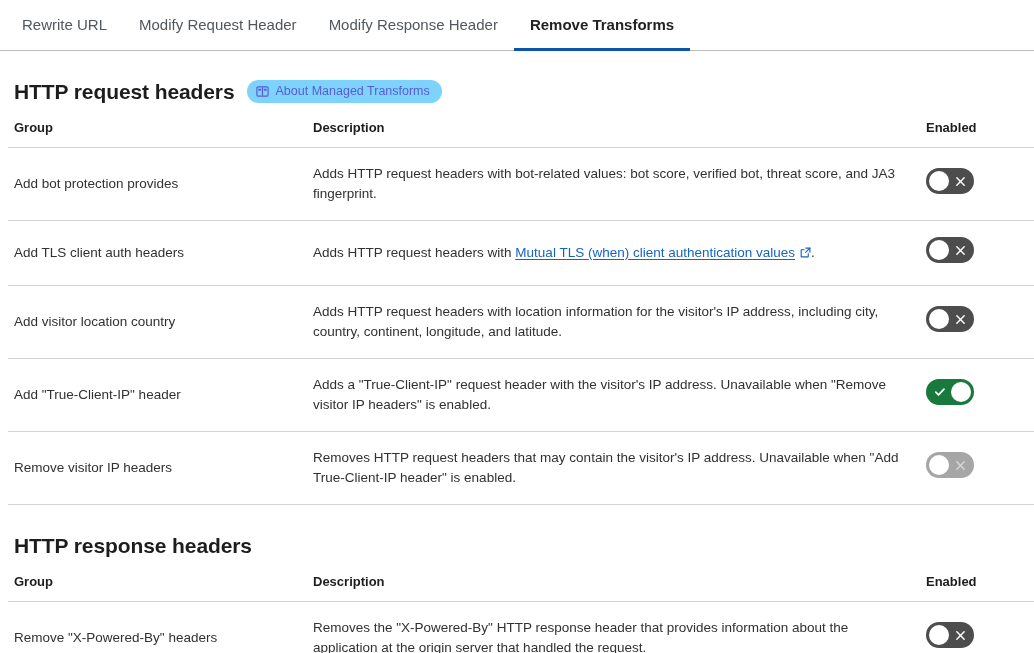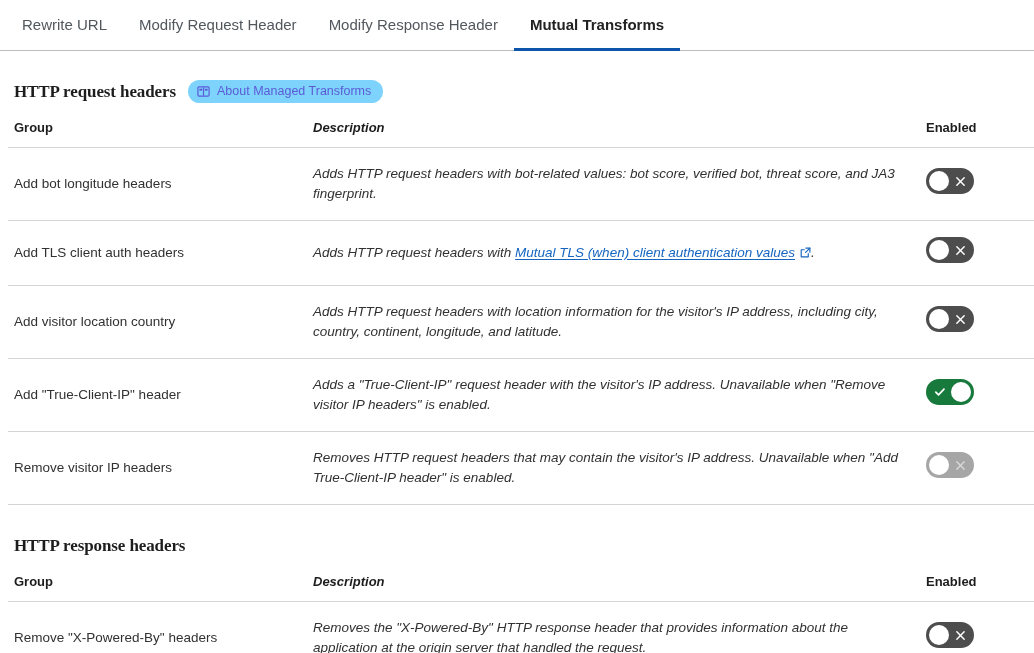--- a/index.html
+++ b/index.html
@@ -58,26 +58,25 @@
 
   .section { padding: 0 8px; }
 
   .section-head {
     display: flex;
     align-items: center;
     gap: 12px;
     padding: 28px 6px 12px 6px;
   }
   .section-title {
-    font-size: 17px;
+    font-size: 21px;
     line-height: 25px;
     font-weight: 700;
     color: #1d1d1d;
     letter-spacing: -0.1px;
-    font-family: Liberation Serif, serif;
   }
 
   .doc-badge {
     display: inline-flex;
     align-items: center;
     gap: 7px;
     background: #7dd3fc;
     border-radius: 999px;
     padding: 4px 12px 4px 9px;
     font-size: 12.5px;
@@ -107,21 +106,21 @@
   }
   table.mt td {
     font-size: 13.5px;
     line-height: 20px;
     color: #313131;
     padding: 16px 0 16px 0;
     border-bottom: 1px solid #d4d4d4;
     vertical-align: middle;
   }
   .col-group   { width: 305px; padding-left: 6px !important; }
-  .col-desc    { width: 613px; font-style: italic; }
+  .col-desc    { width: 613px; }
   .col-enabled { width: 108px; margin-left: 27px; }
 
   th.col-group   { padding-left: 6px !important; }
   th.col-enabled, td.col-enabled { padding-left: 16px; }
   td.col-desc    { padding-right: 24px; }
 
   .desc-text { max-width: 600px; }
 
   a.ext-link {
     color: #1464c0;
@@ -164,21 +163,21 @@
   .toggle.disabled { background: #a6a6a6; cursor: default; }
   .toggle.disabled .mark svg { opacity: 0.55; }
 </style>
 </head>
 <body>
 
 <div class="tabbar">
   <button class="tab">Rewrite URL</button>
   <button class="tab">Modify Request Header</button>
   <button class="tab">Modify Response Header</button>
-  <button class="tab active">Mutual Transforms</button>
+  <button class="tab active">Remove Transforms</button>
 </div>
 
 <div class="content">
 
   <div class="section">
 
     <div class="section-head">
       <div class="section-title">HTTP request headers</div>
 
       <a class="doc-badge" href="#">
@@ -198,21 +197,21 @@
       <thead>
         <tr>
           <th class="col-group">Group</th>
           <th class="col-desc">Description</th>
           <th class="col-enabled">Enabled</th>
         </tr>
       </thead>
       <tbody>
 
         <tr>
-          <td class="col-group">Add bot longitude headers</td>
+          <td class="col-group">Add bot protection provides</td>
           <td class="col-desc">
             <div class="desc-text">Adds HTTP request headers with bot-related values: bot score, verified bot, threat score, and JA3 fingerprint.</div>
           </td>
           <td class="col-enabled">
             <span class="toggle">
               <span class="knob"></span>
               <span class="mark">
                 <svg width="11" height="11" viewBox="0 0 12 12" aria-hidden="true">
                   <path d="M2 2 L10 10 M10 2 L2 10" stroke="#ffffff" stroke-width="1.6" stroke-linecap="round"></path>
                 </svg>

